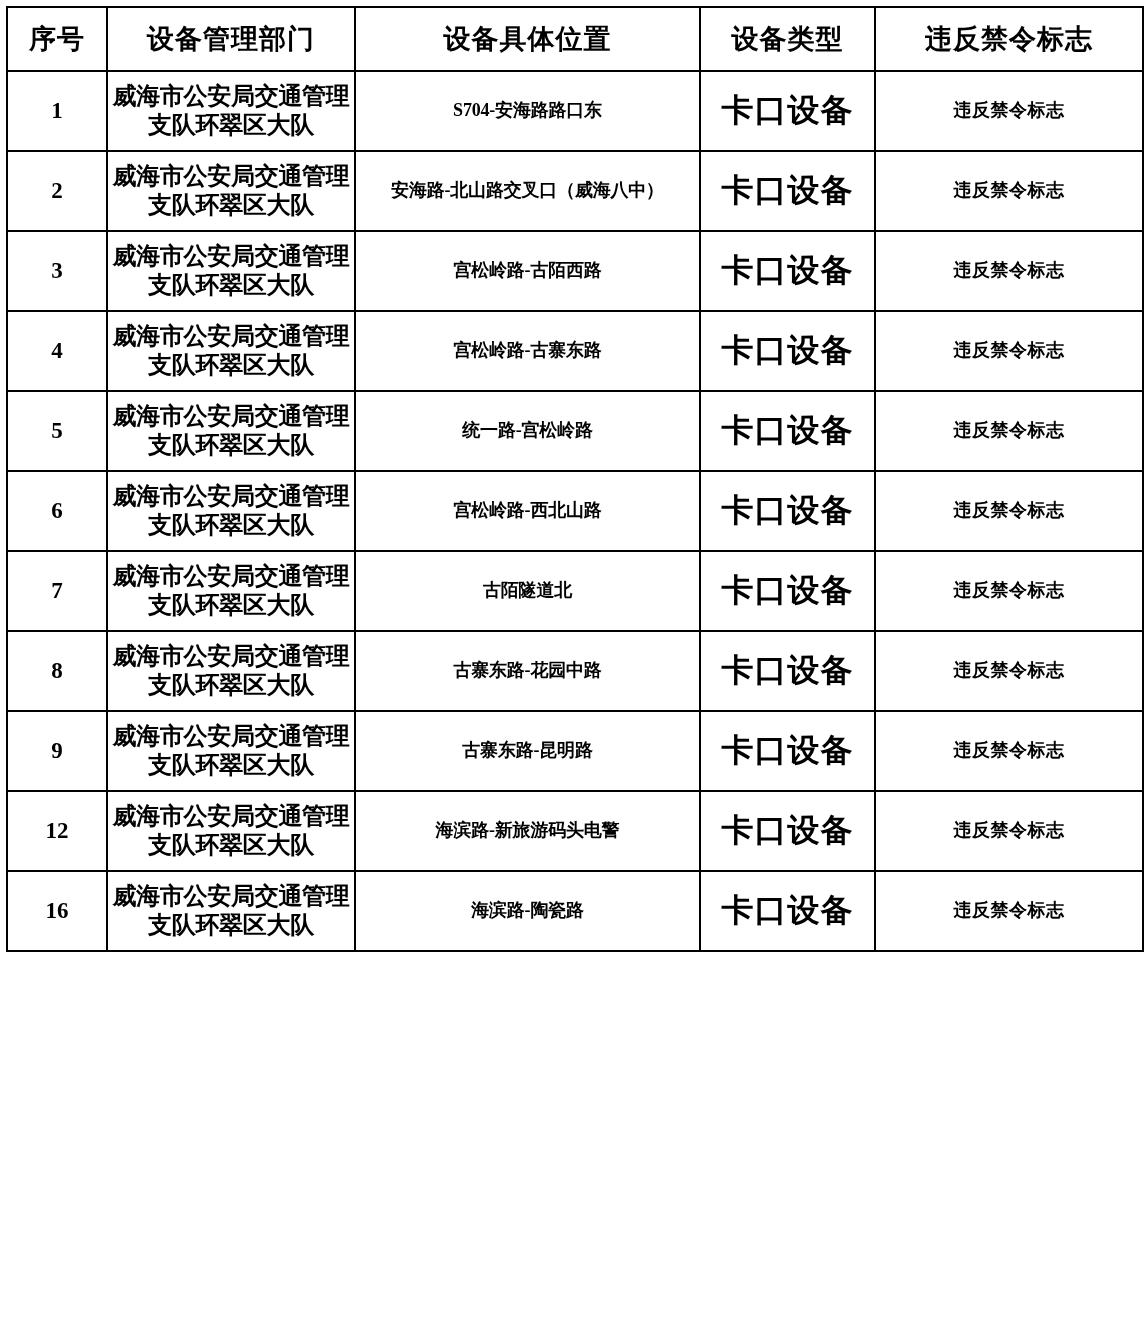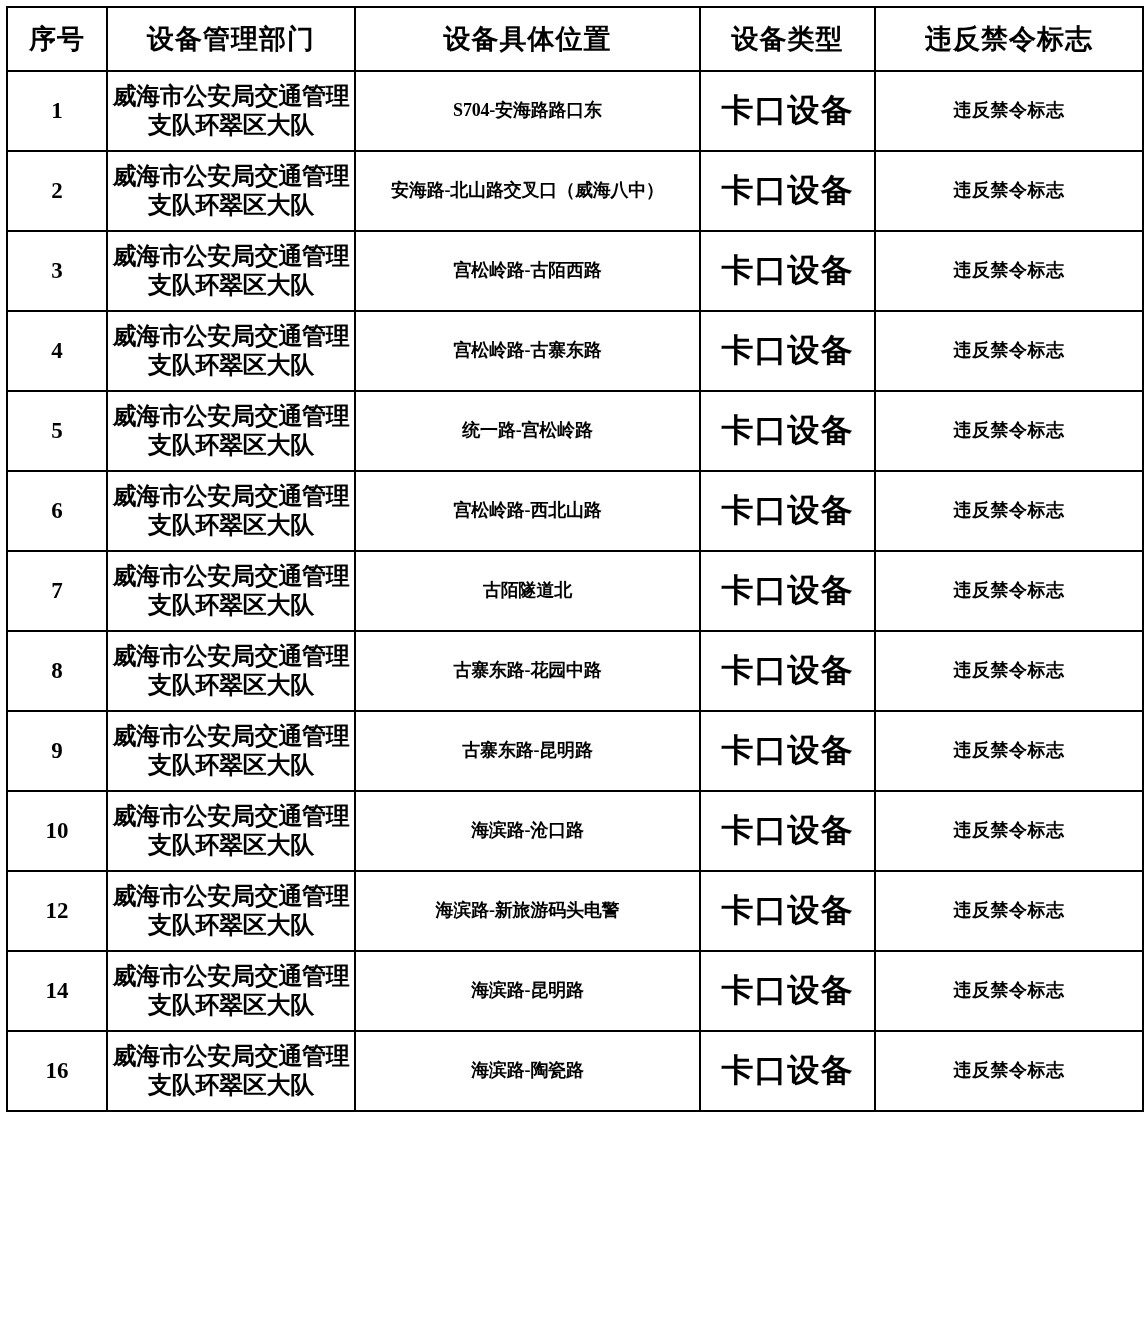--- a/index.html
+++ b/index.html
@@ -150,37 +150,23 @@
           <td class="col-violation">违反禁令标志</td>
         </tr>
         <tr>
           <td class="col-index">9</td>
           <td class="col-dept">威海市公安局交通管理支队环翠区大队</td>
           <td class="col-loc">古寨东路-昆明路</td>
           <td class="col-type">卡口设备</td>
           <td class="col-violation">违反禁令标志</td>
         </tr>
         <tr>
-          <td class="col-index">10</td>
-          <td class="col-dept">威海市公安局交通管理支队环翠区大队</td>
-          <td class="col-loc">海滨路-沧口路</td>
-          <td class="col-type">卡口设备</td>
-          <td class="col-violation">违反禁令标志</td>
-        </tr>
-        <tr>
           <td class="col-index">12</td>
           <td class="col-dept">威海市公安局交通管理支队环翠区大队</td>
           <td class="col-loc">海滨路-新旅游码头电警</td>
-          <td class="col-type">卡口设备</td>
-          <td class="col-violation">违反禁令标志</td>
-        </tr>
-        <tr>
-          <td class="col-index">14</td>
-          <td class="col-dept">威海市公安局交通管理支队环翠区大队</td>
-          <td class="col-loc">海滨路-昆明路</td>
           <td class="col-type">卡口设备</td>
           <td class="col-violation">违反禁令标志</td>
         </tr>
         <tr>
           <td class="col-index">16</td>
           <td class="col-dept">威海市公安局交通管理支队环翠区大队</td>
           <td class="col-loc">海滨路-陶瓷路</td>
           <td class="col-type">卡口设备</td>
           <td class="col-violation">违反禁令标志</td>
         </tr>

